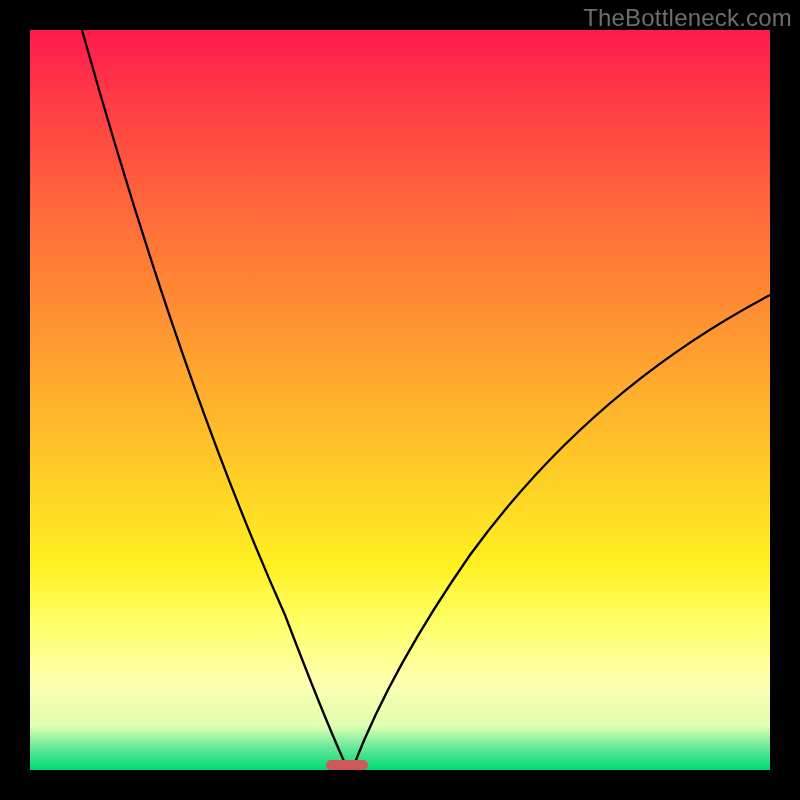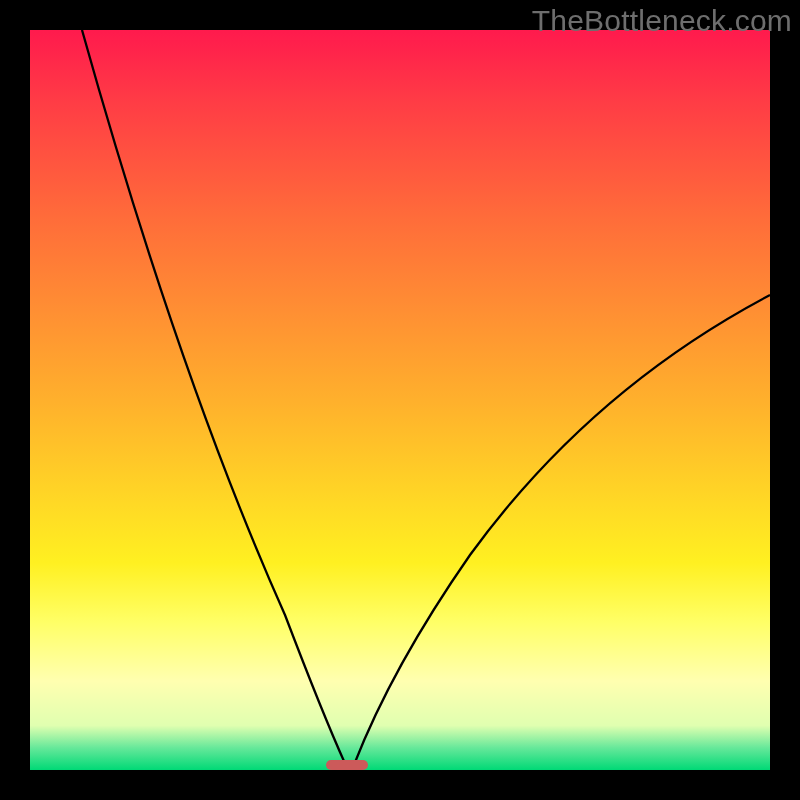--- a/index.html
+++ b/index.html
@@ -46,21 +46,21 @@
     width: 42px;
     height: 10px;
     background: #cc5a5a;
     border-radius: 6px;
   }
   .watermark {
     position: absolute;
     top: 4px;
     right: 8px;
     color: #6e6e6e;
-    font-size: 30px;
+    font-size: 24px;
     letter-spacing: 0.2px;
     user-select: none;
   }
   svg.curve {
     position: absolute;
     left: 0;
     top: 0;
     width: 740px;
     height: 740px;
     overflow: visible;

